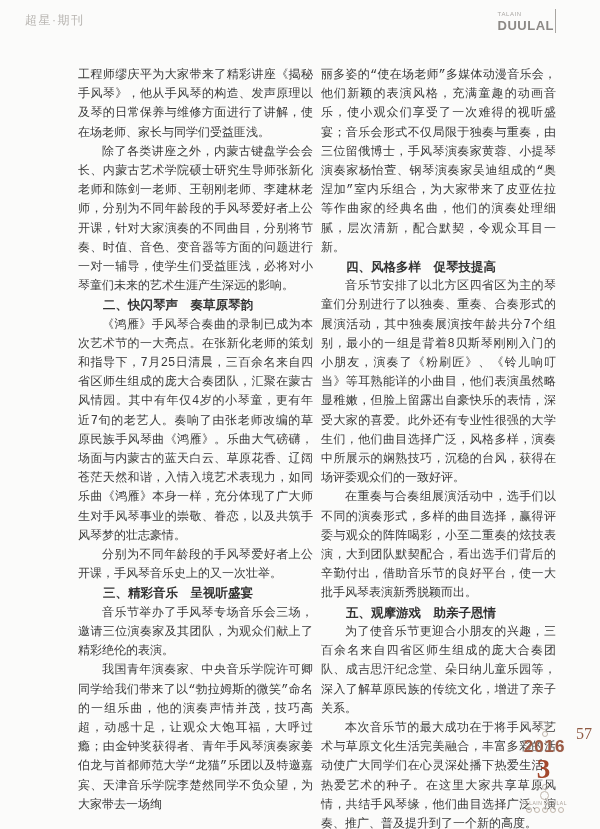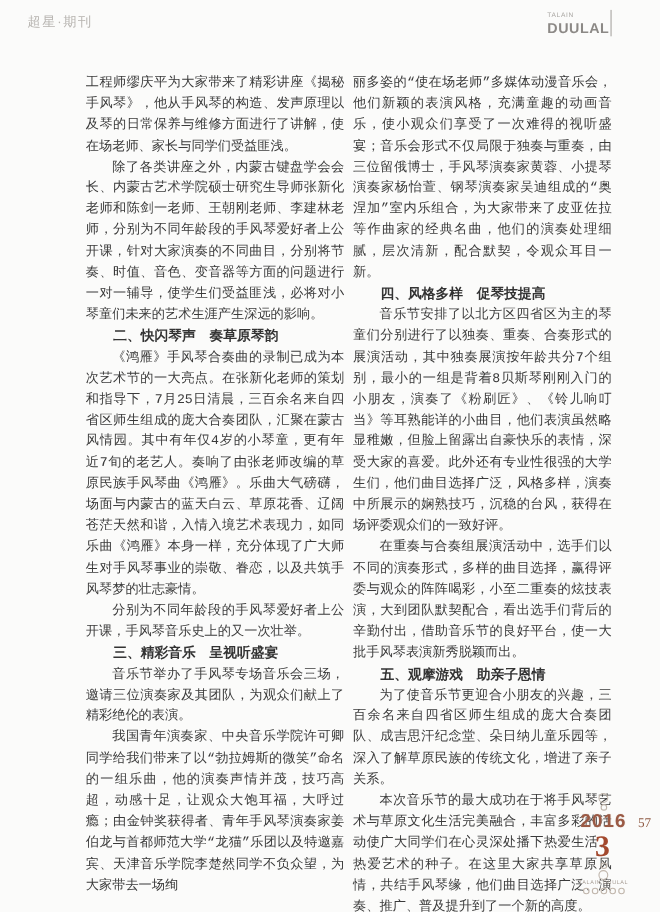--- a/index.html
+++ b/index.html
@@ -67,21 +67,21 @@
     font-family:"Liberation Serif","DejaVu Serif",serif;
     margin-left:-2px;
   }
   .logo-caption{
     font-family:"Liberation Sans","DejaVu Sans",sans-serif;
     font-size:5px;color:#a89f96;letter-spacing:.5px;margin-top:1px;
   }
   .rings-row{display:flex;justify-content:center;gap:2px;margin-top:1px;}
   .page-number{
     font-family:"Liberation Serif","DejaVu Serif",serif;
-    font-size:12px;color:#8f5a43;margin-top:20px;
+    font-size:16px;color:#8f5a43;margin-top:4px;
   }
 </style>
 </head>
 <body>
 
 <div class="watermark">超星·期刊</div>
 
 <div class="journal-logo">
   <div class="latin-block">
     <div class="latin-top">TALAIN</div>

